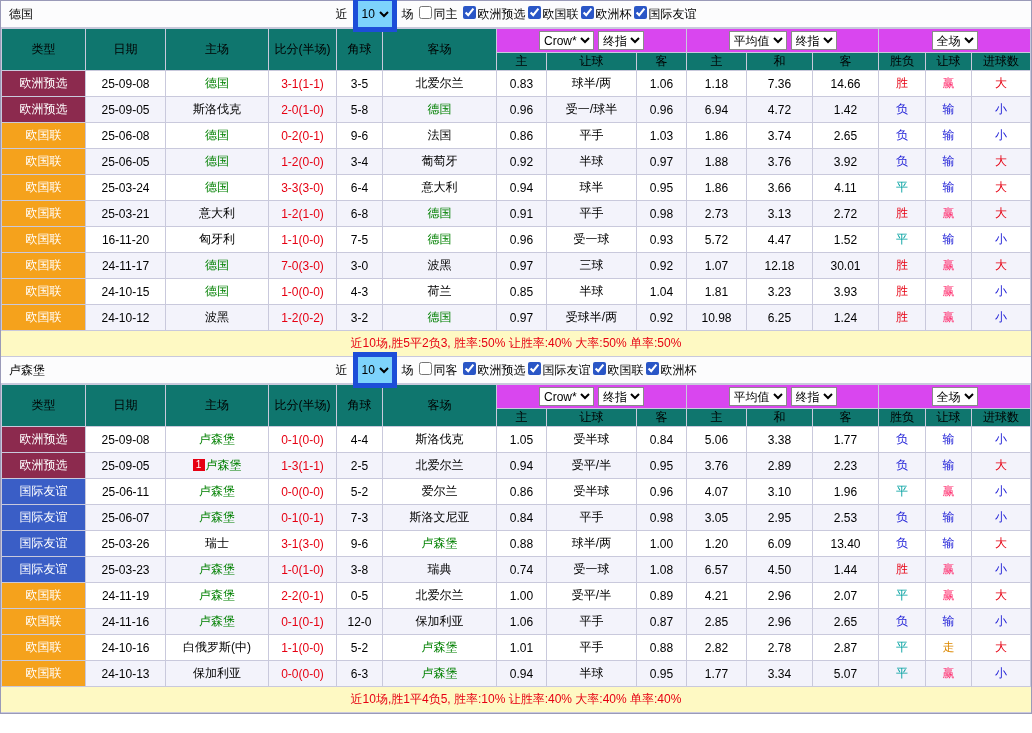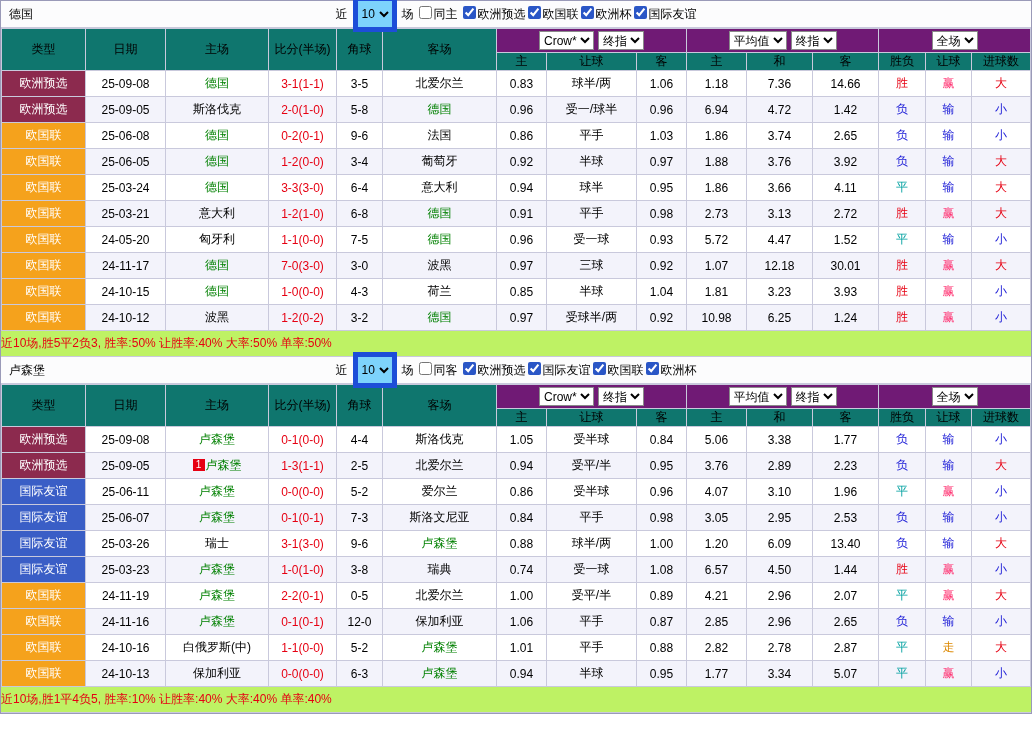--- a/index.html
+++ b/index.html
@@ -23,31 +23,31 @@
   .filters { margin:0 auto; display:flex; align-items:center; gap:5px; }
   .filters select { height:36px; font-size:12px; border:5px solid #1d4ed8; background:#7dd3fc; }
   .cb { display:flex; gap:2px; cursor:pointer; }
   .cb input { width:13px; height:13px; accent-color:#2a56c6; margin:0; cursor:pointer; }
 
   
   .grid { width:100%; border-collapse:collapse; table-layout:fixed; }
   .grid th, .grid td { border:1px solid #c9c9dc; text-align:center; overflow:hidden; white-space:nowrap; padding:0 1px; }
   .grid thead th { background:#0f766e; font-weight:normal; font-size:12px; height:18px; }
   .grid thead tr:first-child th { height:24px; }
-  .grid thead th.selcell { background:#701a75;margin-left:28px; }
+  .grid thead th.selcell { background:#d946ef;margin-left:28px; }
   .grid thead th.selcell select { height:19px; font-size:12px; border:1px solid #8a8a8a; background:#fff; margin:0 2px; }
   .grid tbody td { height:26px; background:#fff; font-size:12px; }
   .grid tbody tr:nth-child(even) td { background:#f3f3fb; }
   td.type { color:#fff; }
   td.score { color:#e60012; }
   span.focus { color:#008000; }
   .badge { display:inline-block; background:#e60012; color:#fff; font-size:10px; line-height:12px; width:12px; height:12px; margin-right:1px; vertical-align:1px; }
 
   
-  .summary { height:26px; line-height:25px; color:#e60012; background:#bef264; border-bottom:1px solid #c9c9dc; }
+  .summary { height:26px; line-height:25px; text-align:center; color:#e60012; background:#fef9c3; border-bottom:1px solid #c9c9dc; }
 </style>
 </head>
 <body>
 
 <div class="window">
 
 
   <div class="section">
     <div class="section-header">
       <span class="team-label">德国</span>
@@ -226,21 +226,21 @@
             <td>0.98</td>
             <td>2.73</td>
             <td>3.13</td>
             <td>2.72</td>
             <td class="res" style="color: rgb(230, 0, 18);">胜</td>
             <td class="res" style="color: rgb(255, 45, 110);">赢</td>
             <td class="res" style="color: rgb(230, 0, 18);">大</td>
           </tr>
           <tr>
             <td class="type" style="background: rgb(245, 162, 28);">欧国联</td>
-            <td>24-05-20</td>
+            <td>16-11-20</td>
             <td class="team"><span>匈牙利</span></td>
             <td class="score">1-1(0-0)</td>
             <td>7-5</td>
             <td class="team"><span class="focus">德国</span></td>
             <td>0.96</td>
             <td>受一球</td>
             <td>0.93</td>
             <td>5.72</td>
             <td>4.47</td>
             <td>1.52</td>

